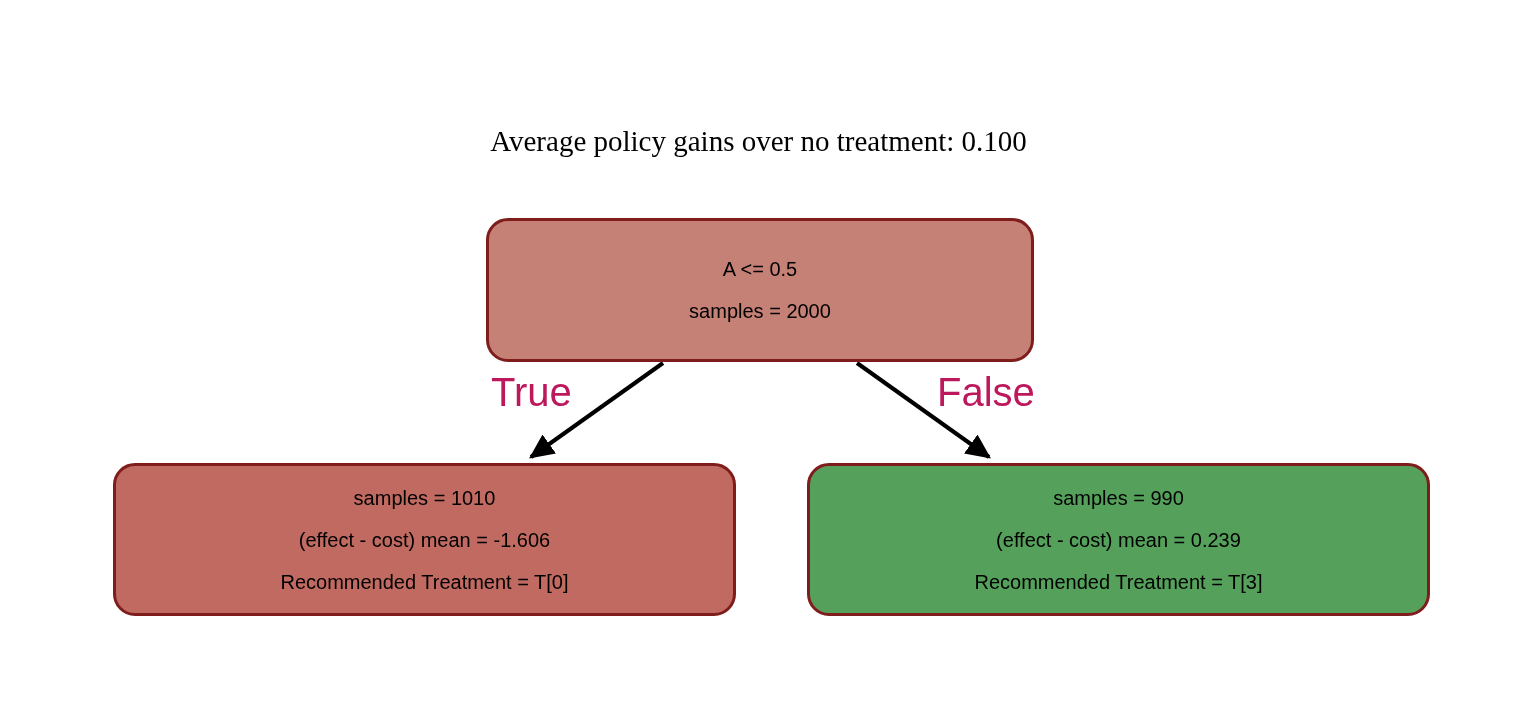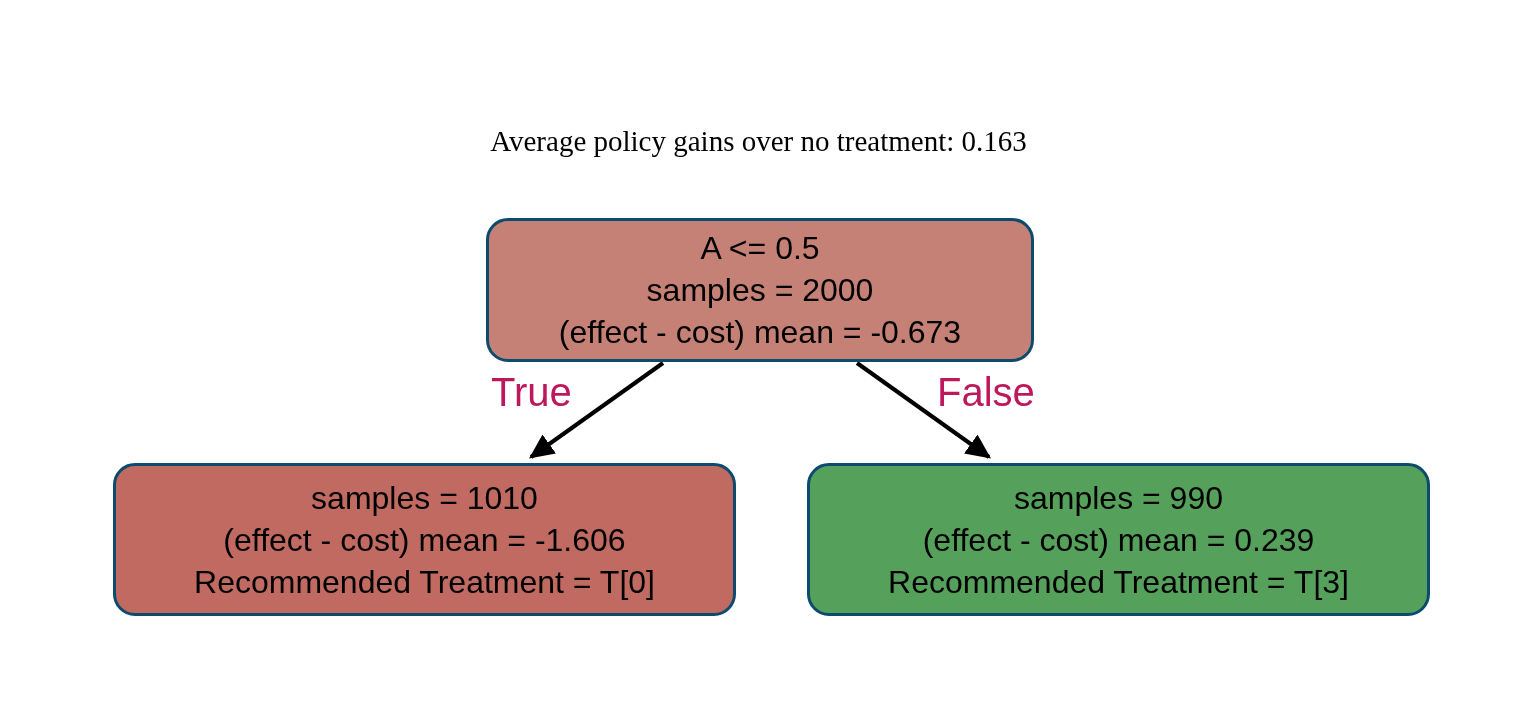--- a/index.html
+++ b/index.html
@@ -28,28 +28,28 @@
     line-height: 42px;
     color: #000000;
     white-space: nowrap;
   }
   .title-line { display: block; }
 
   
   .node {
     position: absolute;
     box-sizing: border-box;
-    border: 3px solid #0c4a6e;
+    border: 3px solid #7f1d1d;
     border-radius: 22px;
     display: flex;
     flex-direction: column;
     align-items: center;
     justify-content: center;
     font-family: "Liberation Sans", sans-serif;
-    font-size: 32px;
+    font-size: 20px;
     line-height: 42px;
     color: #000000;
     white-space: nowrap;
     text-align: center;
   }
   .node .line { display: block; }
 
   #node-root {
     left: 486px;
     top: 218px;
@@ -90,40 +90,39 @@
   }
   #edge-label-true  { left: 491px; top: 375px; }
   #edge-label-false { left: 937px; top: 375px; }
 </style>
 </head>
 <body>
 
 <div id="canvas">
 
   <div class="title-block">
-    <span class="title-line">Average policy gains over no treatment: 0.163</span>
+    <span class="title-line">Average policy gains over no treatment: 0.100</span>
   </div>
 
   <svg id="edges" viewBox="0 0 1517 723" xmlns="http://www.w3.org/2000/svg">
     <defs>
       <marker id="arrowhead" markerWidth="7" markerHeight="7" refX="5.6" refY="3" orient="auto" markerUnits="strokeWidth">
         <path d="M0,0.1 L6.2,3 L0,5.9 z" fill="#000000"></path>
       </marker>
     </defs>
     <line x1="663" y1="363" x2="531" y2="457" stroke="#000000" stroke-width="4" marker-end="url(#arrowhead)"></line>
     <line x1="857" y1="363" x2="989" y2="457" stroke="#000000" stroke-width="4" marker-end="url(#arrowhead)"></line>
   </svg>
 
   <div class="edge-label" id="edge-label-true">True</div>
   <div class="edge-label" id="edge-label-false">False</div>
 
   <div class="node" id="node-root" style="background-color: rgb(198, 129, 119);">
     <span class="line">A &lt;= 0.5</span>
     <span class="line">samples = 2000</span>
-    <span class="line">(effect - cost) mean = -0.673</span>
   </div>
 
   <div class="node" id="node-leaf-left" style="background-color: rgb(192, 106, 97);">
     <span class="line">samples = 1010</span>
     <span class="line">(effect - cost) mean = -1.606</span>
     <span class="line">Recommended Treatment = T[0]</span>
   </div>
 
   <div class="node" id="node-leaf-right" style="background-color: rgb(85, 161, 91); margin-left: 24px;">
     <span class="line">samples = 990</span>

